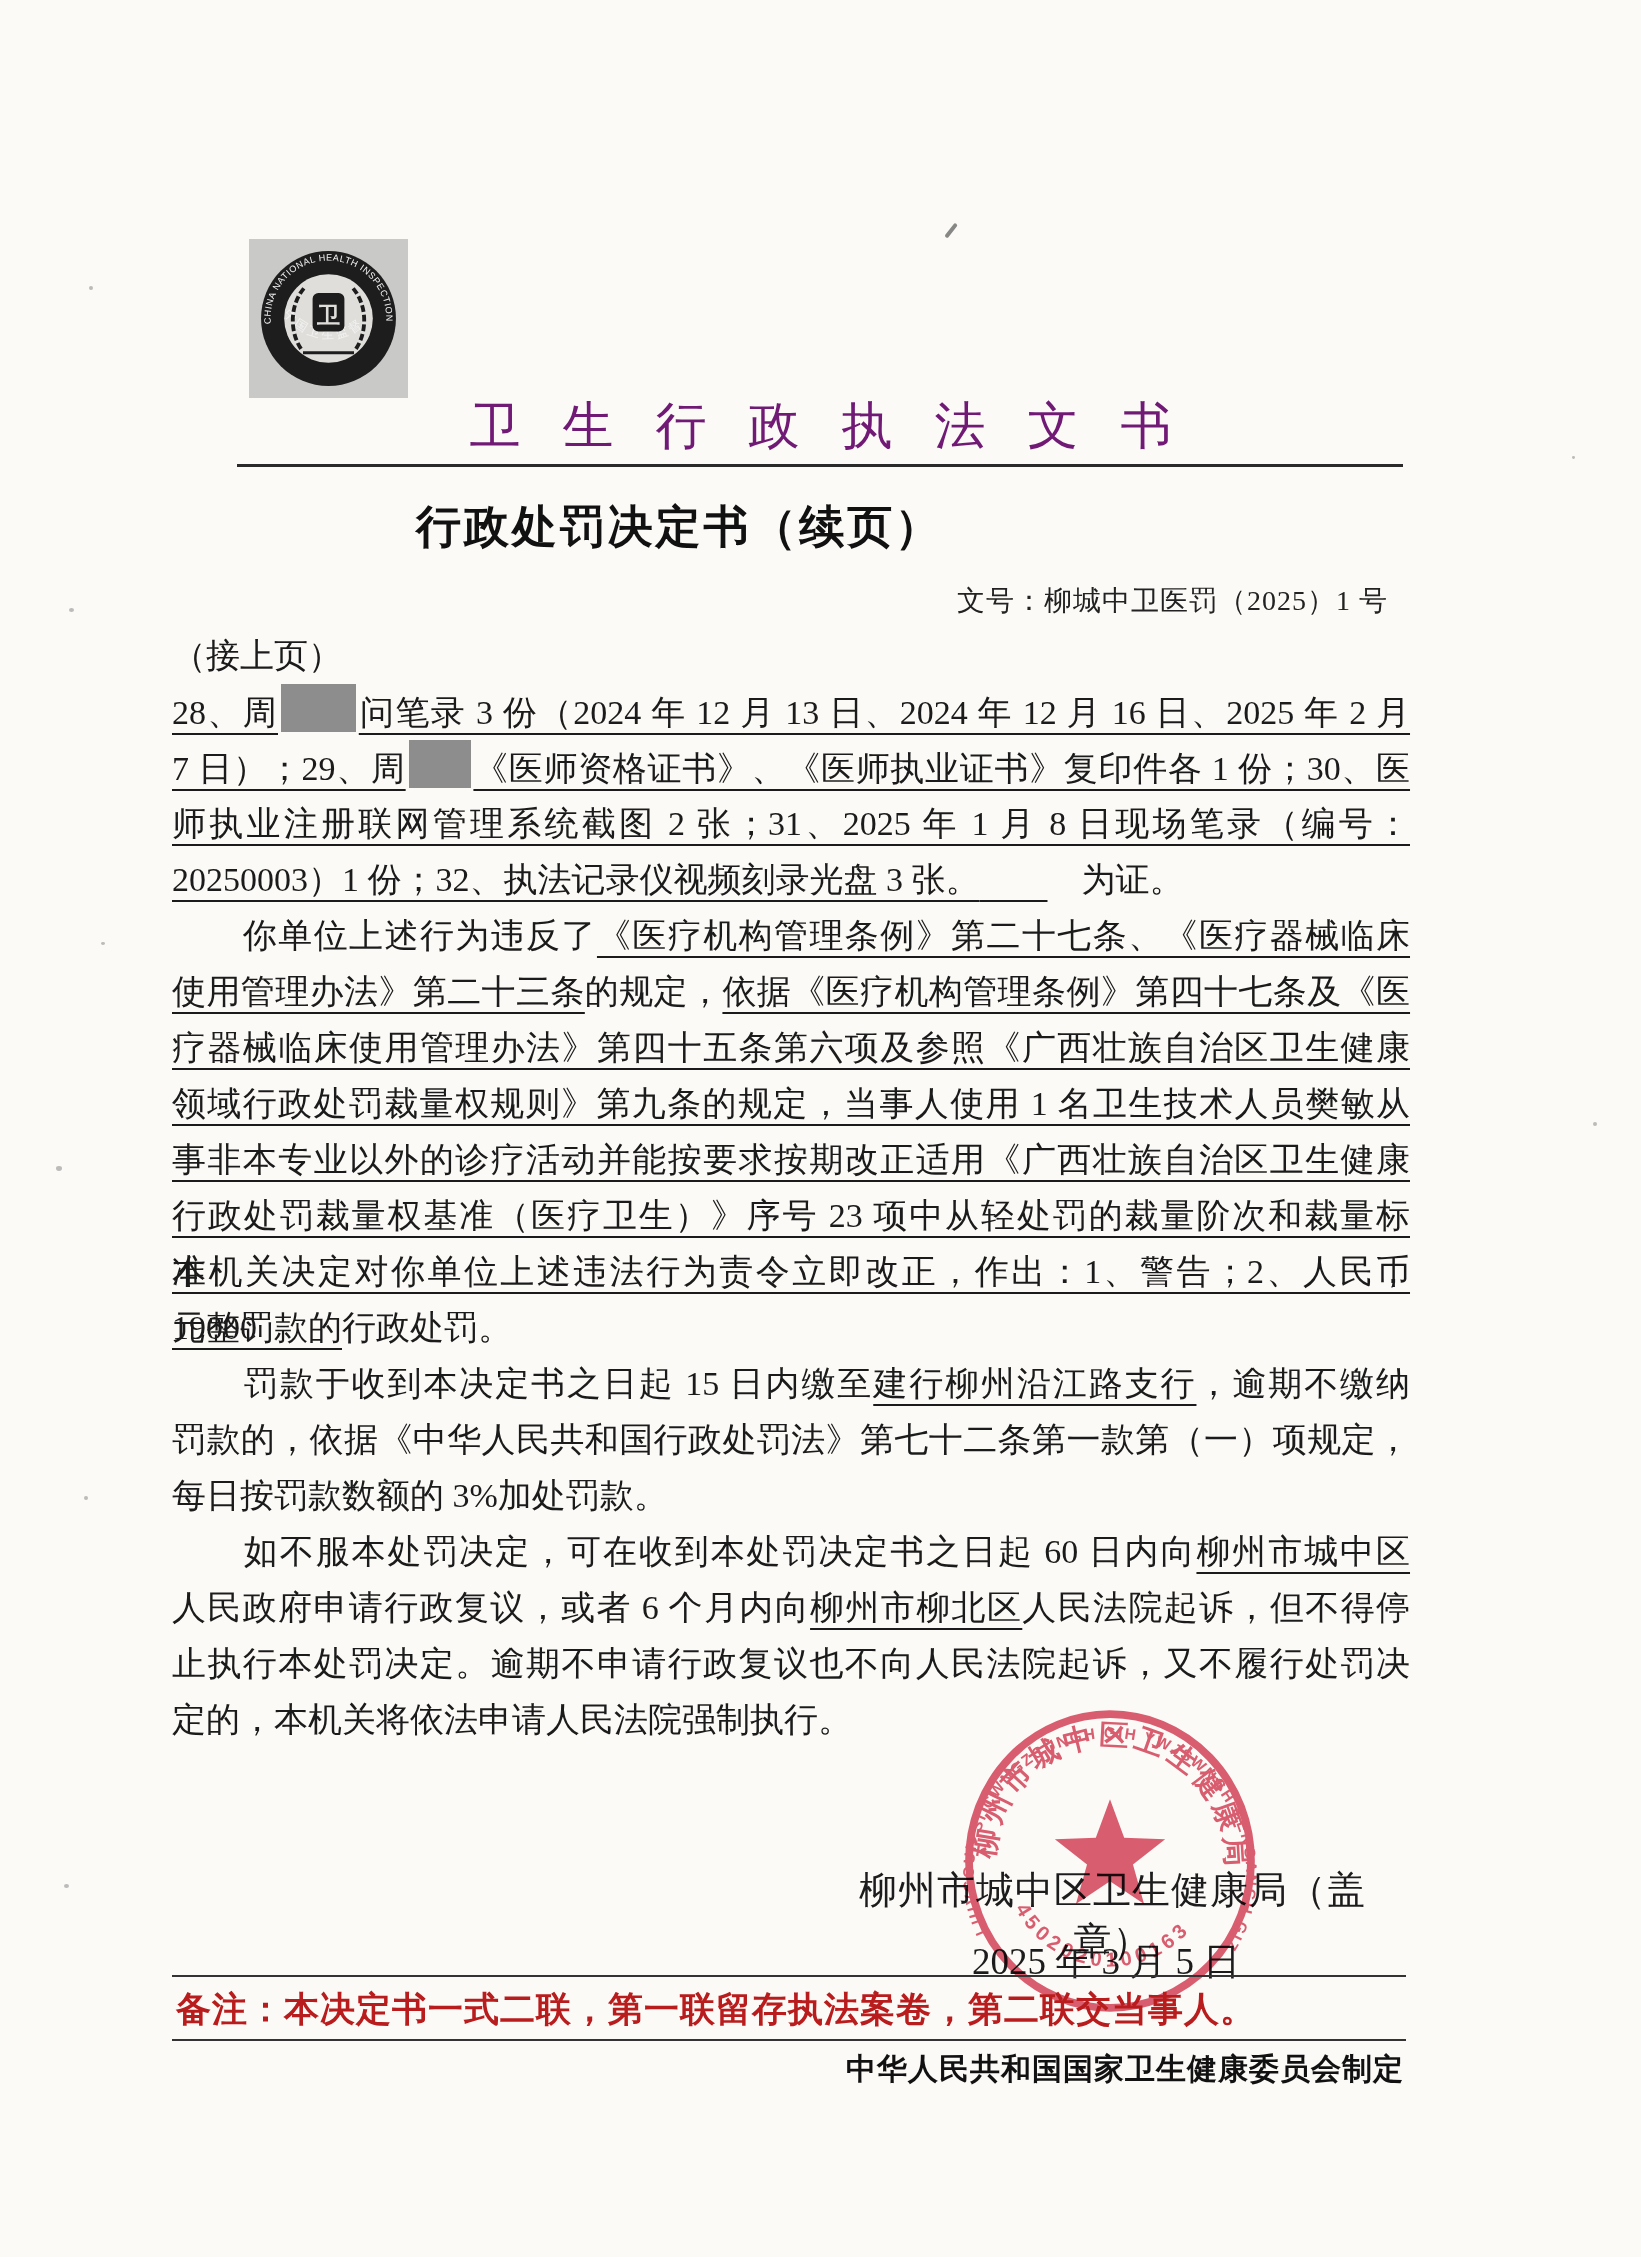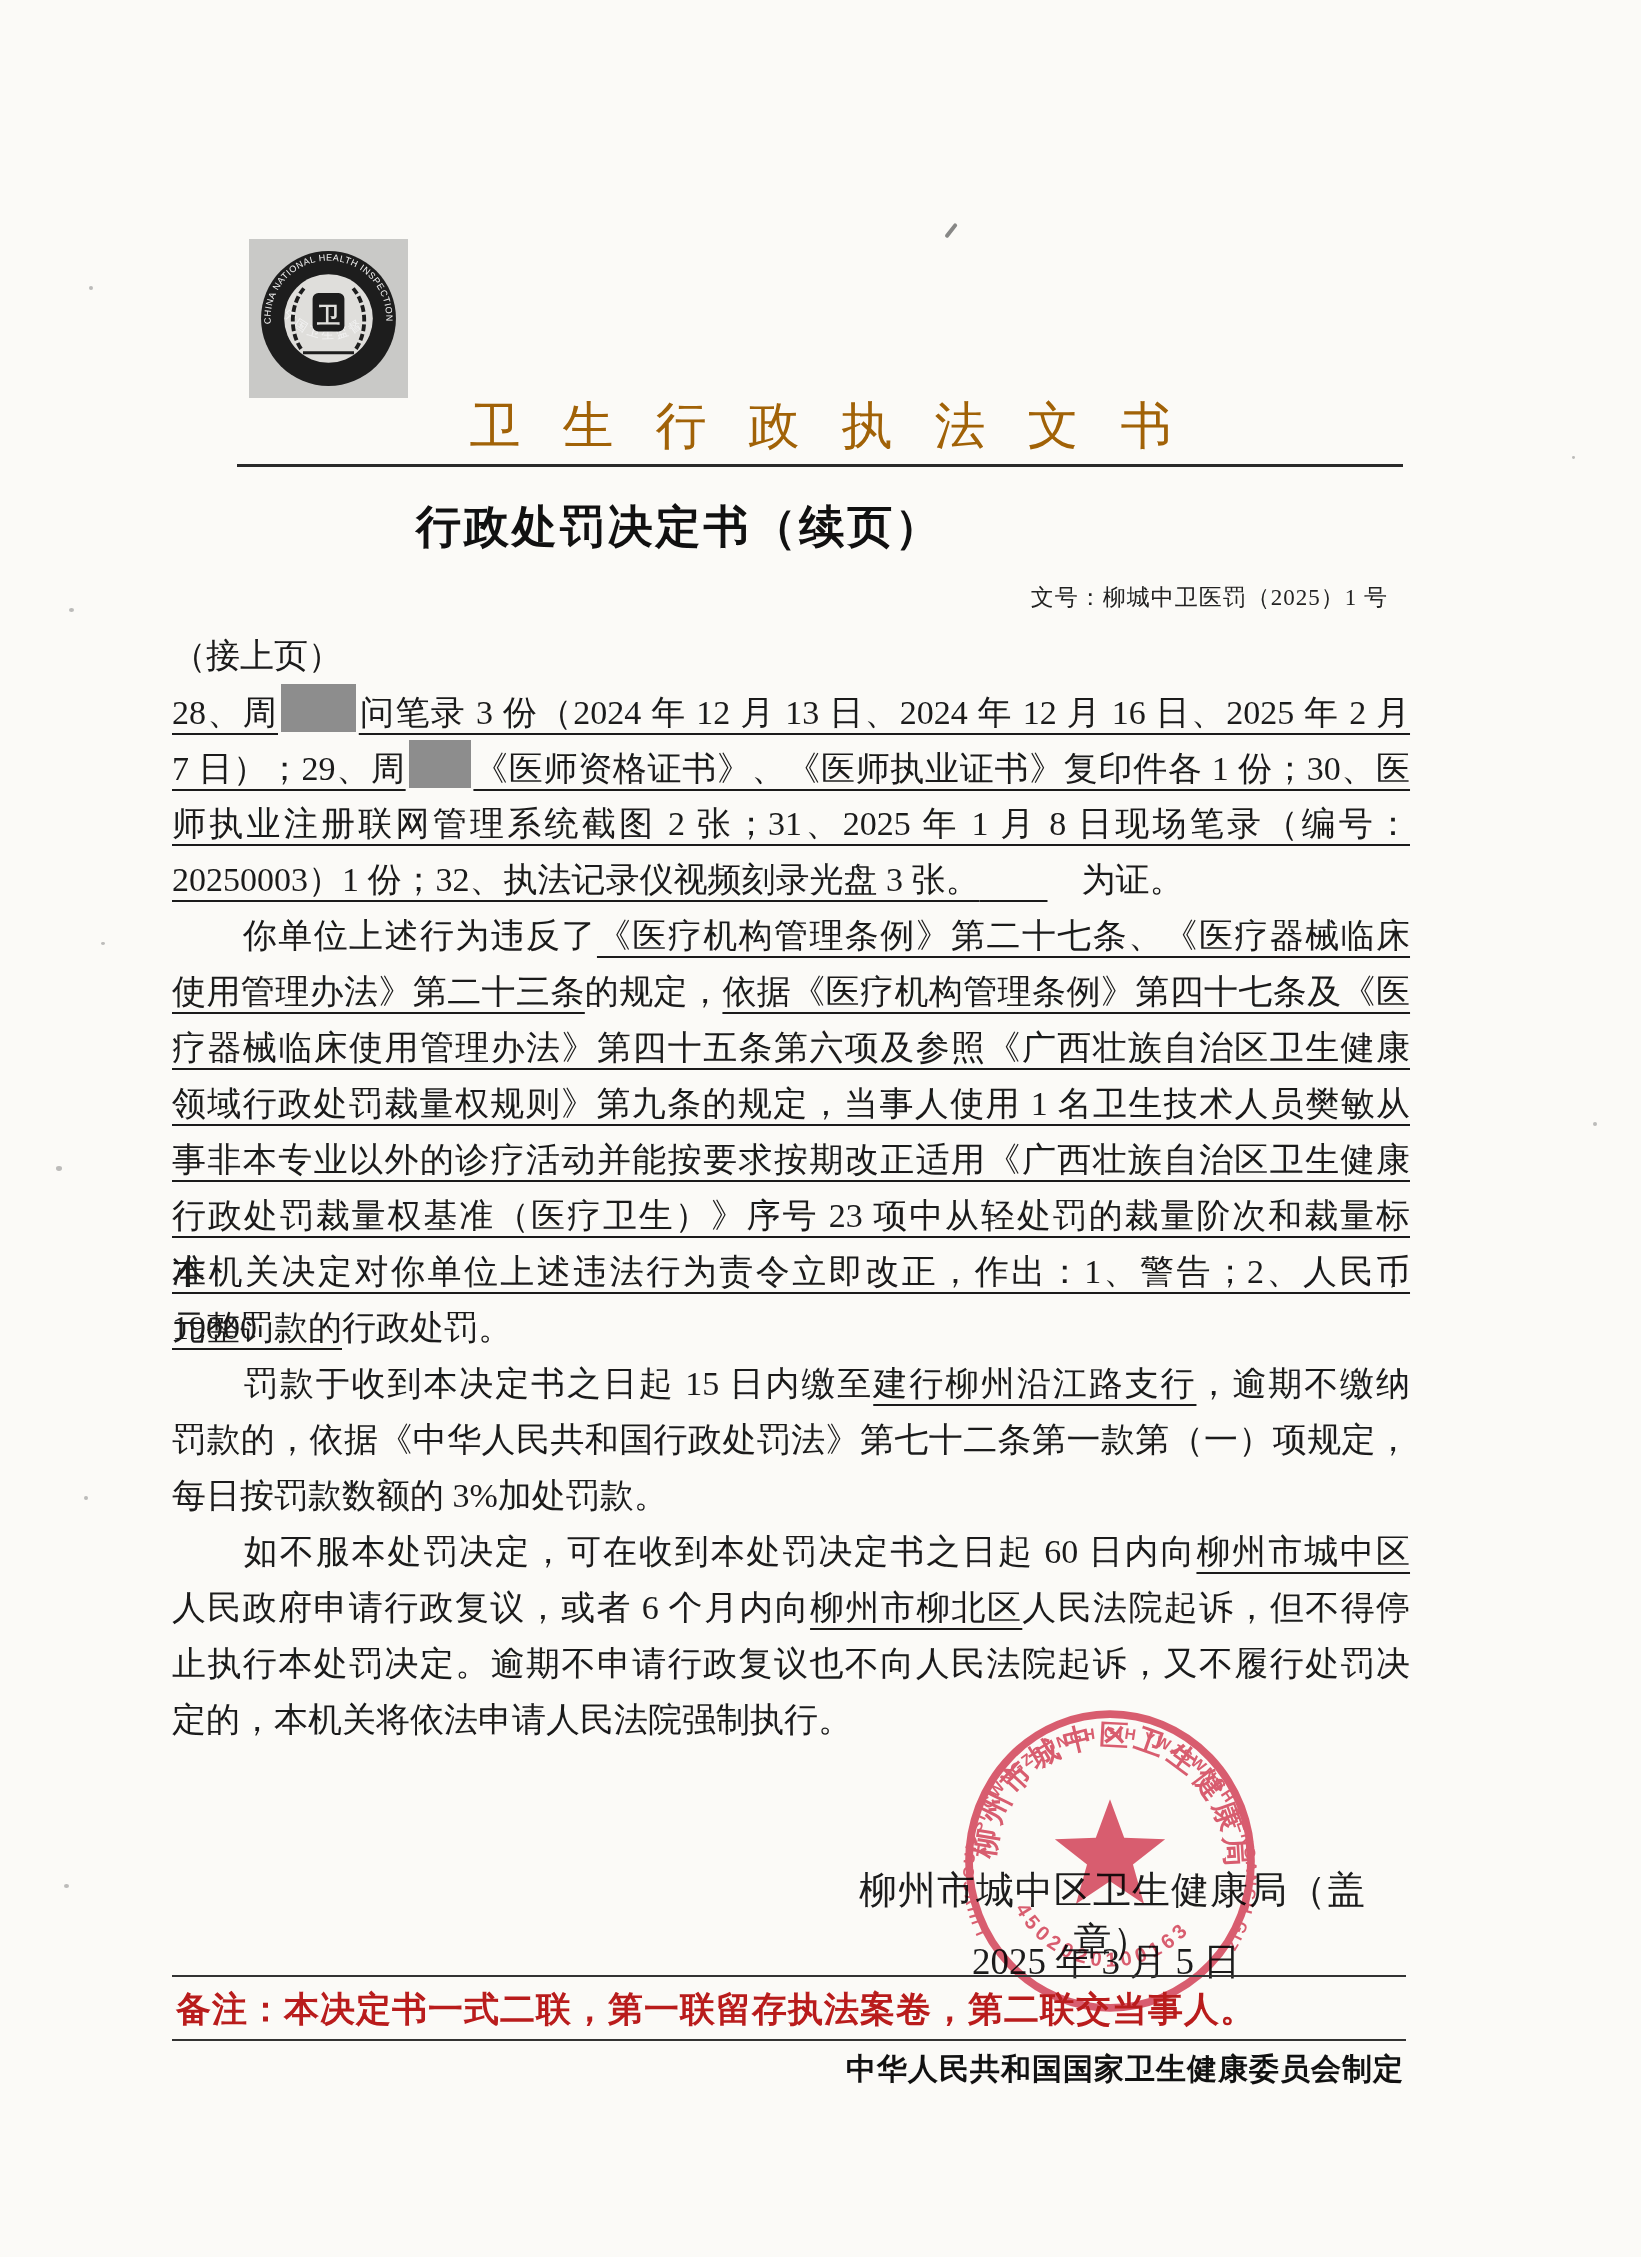--- a/index.html
+++ b/index.html
@@ -5,30 +5,30 @@
   html,body{margin:0;padding:0;background:#d8d8d8;}
   .page{
     position:relative;width:1641px;height:2257px;margin:0 auto;
     background:#fbfaf7;overflow:hidden;
     font-family:"Liberation Serif","DejaVu Serif",serif;color:#1c1c1c;
   }
   
   .logo{position:absolute;left:249px;top:239px;width:159px;height:159px;}
   .form-title{
     position:absolute;left:0;top:392px;width:1641px;text-align:center;
-    font-size:51px;letter-spacing:42px;text-indent:42px;color:#a16207;
+    font-size:51px;letter-spacing:42px;text-indent:42px;color:#701a75;
   }
   .header-rule{position:absolute;left:237px;top:464px;width:1166px;height:2.9px;background:#2a2a2a;}
   .doc-title{
     position:absolute;left:0;top:497px;width:1359px;text-align:center;
     font-family:Liberation Sans, sans-serif;font-weight:700;
     font-size:45px;letter-spacing:2.9px;color:#111;
   }
   .doc-number{
-    position:absolute;right:253px;top:582px;font-size:23px;color:#222;letter-spacing:1px;
+    position:absolute;right:253px;top:582px;font-size:28px;color:#222;letter-spacing:1px;
   }
   
   .body-text{
     position:absolute;left:172px;top:628px;width:1238px;
     font-size:34px;color:#1b1b1b;
   }
   .line{height:56px;line-height:56px;white-space:nowrap;text-align:left;}
   .line.j{white-space:normal;text-align:justify;text-align-last:justify;}
   .u{text-decoration:underline;text-underline-offset:8.7px;text-decoration-thickness:1.9px;}
   .redact{

